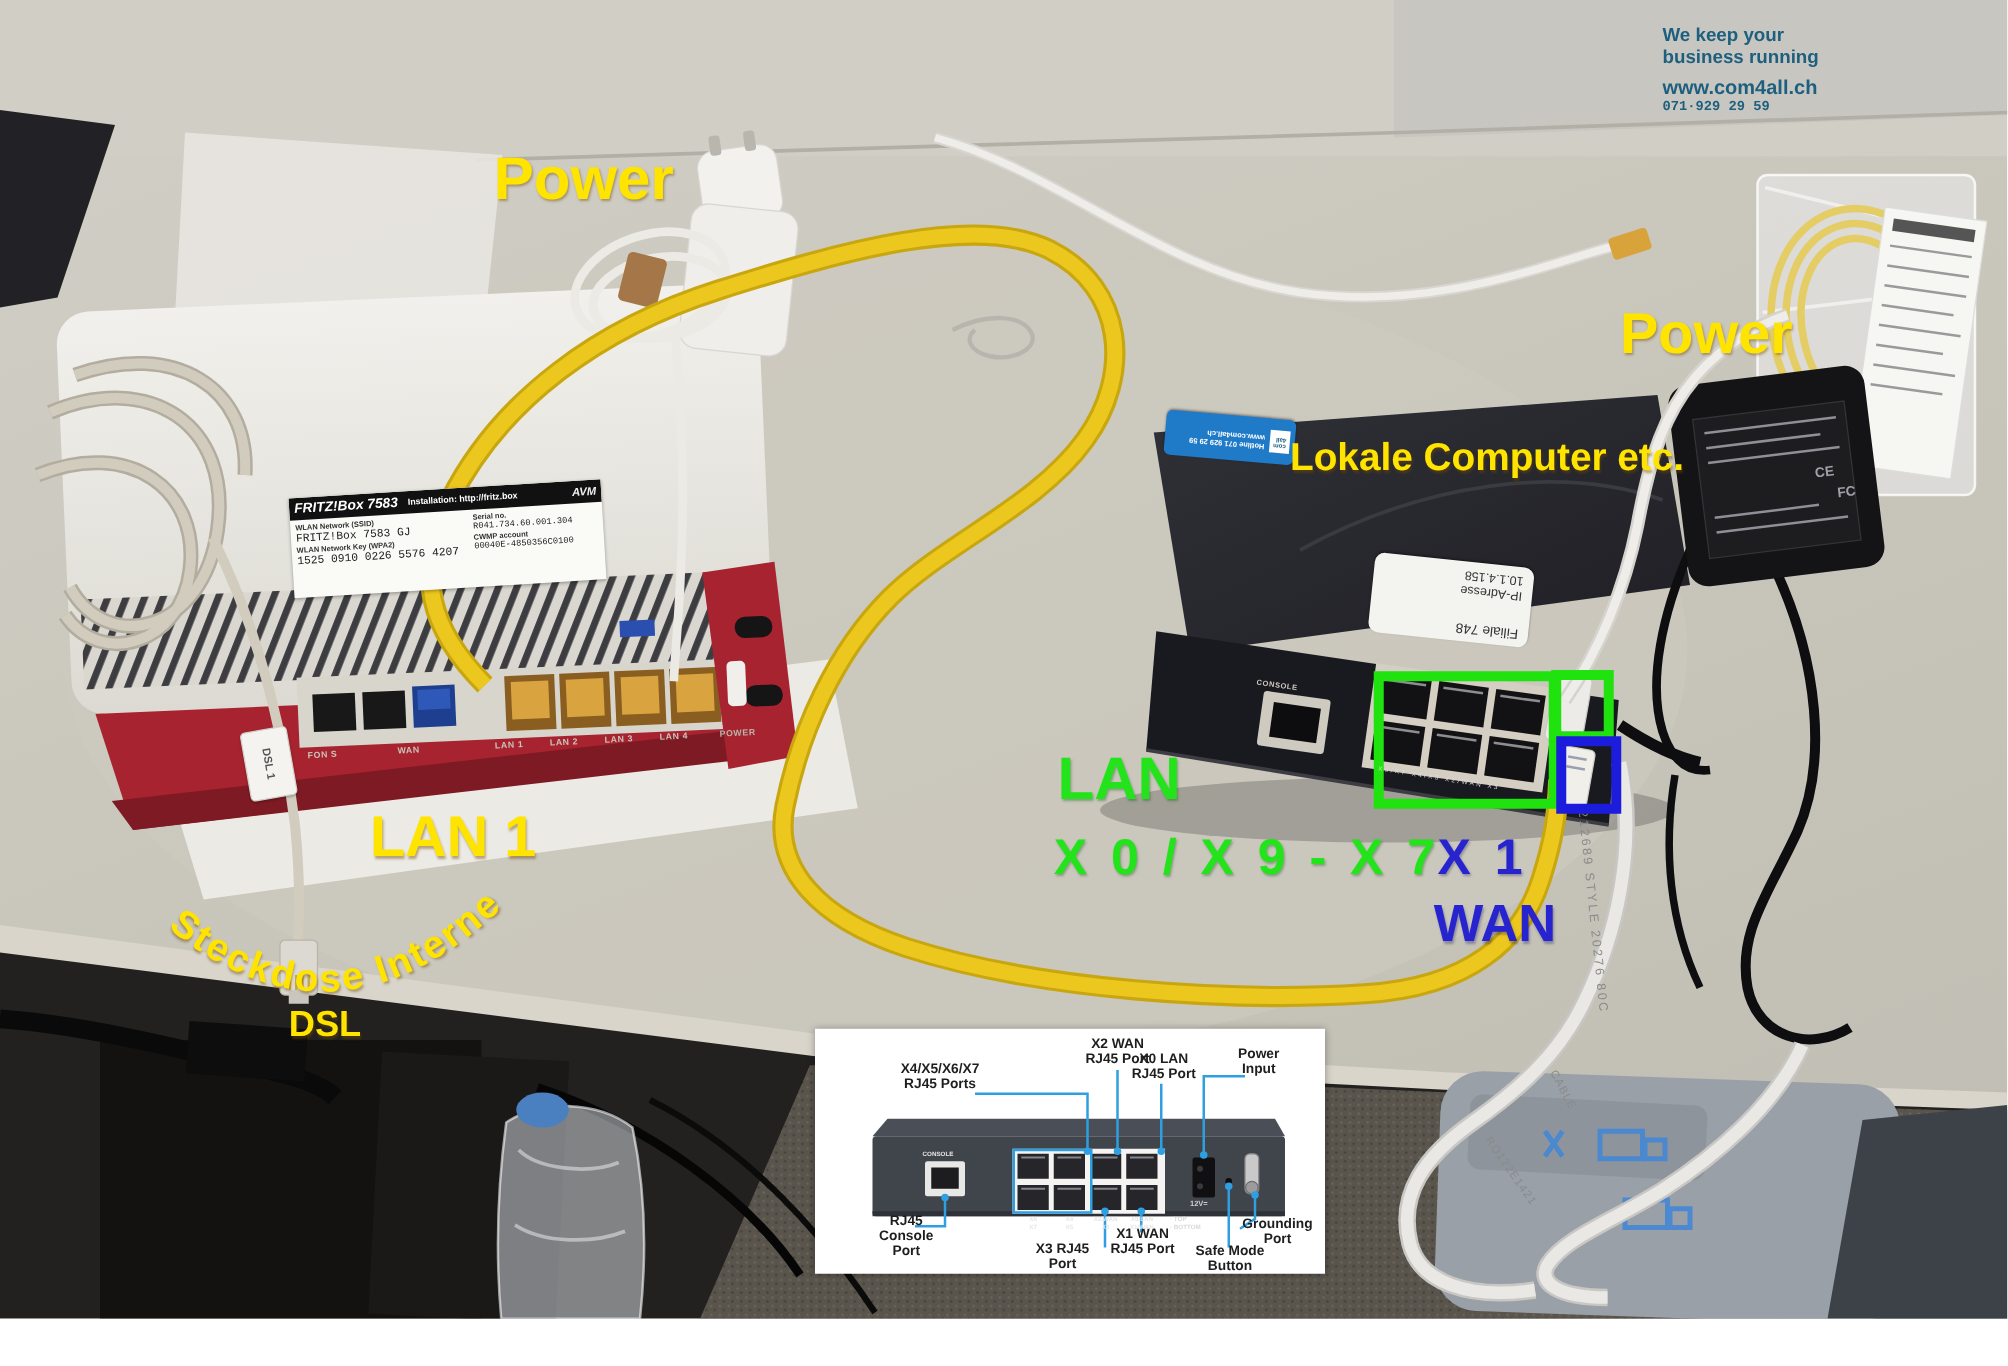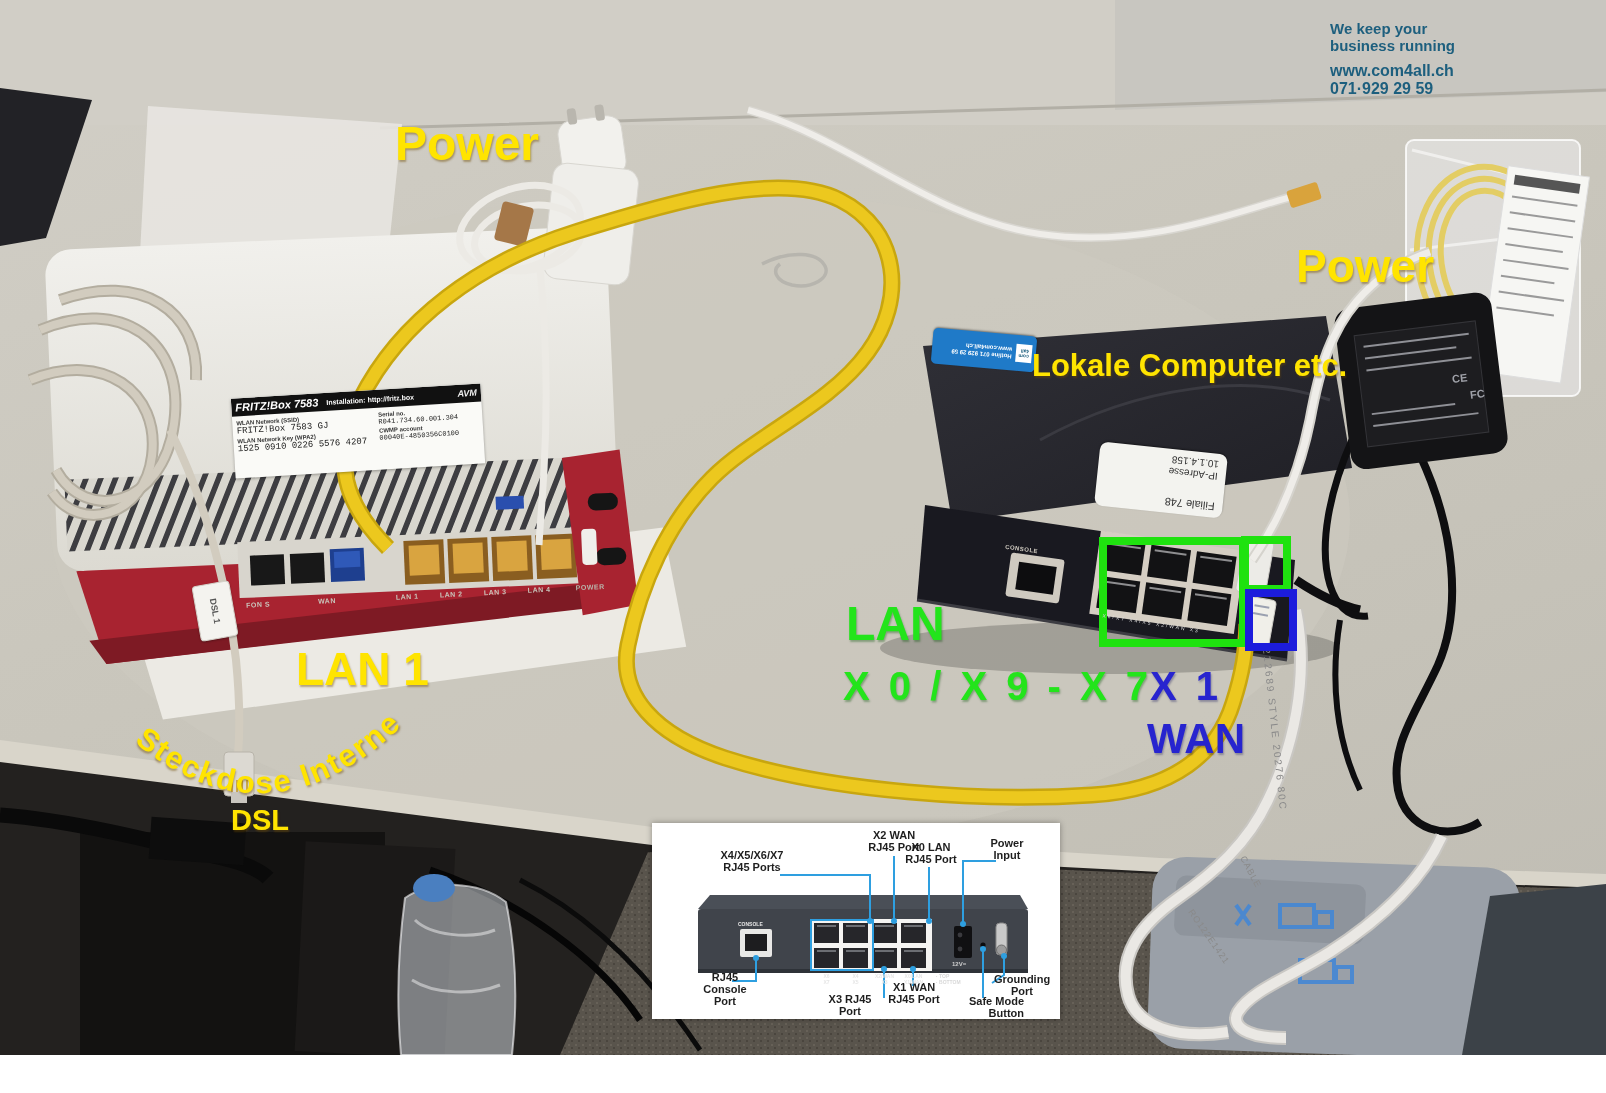--- a/index.html
+++ b/index.html
@@ -15,21 +15,21 @@
   .ann.yellow{color:#ffe400;text-shadow:1px 2px 2px rgba(110,75,0,.45);}
   .ann.green{color:#23e41b;text-shadow:1px 2px 2px rgba(0,80,0,.35);}
   .ann.blue{color:#2724cf;text-shadow:1px 2px 2px rgba(0,0,80,.3);}
 
   
   .brand{position:absolute;left:1330px;top:20px;width:268px;height:92px;display:flex;gap:12px;}
   .brand .logo{width:82px;height:92px;position:relative;flex:none;}
   .brand .btxt{color:#1d5f7e;font-weight:bold;}
   .brand .tagline{font-size:15px;line-height:1.15;white-space:pre-line;}
   .brand .site{font-size:16px;margin-top:7px;}
-  .brand .phone{font-size:16px;}
+  .brand .phone{font-size:11px;font-family:Liberation Mono, monospace;}
 
   
   .fblabel{position:absolute;left:233px;top:391px;width:250px;height:80px;background:#fafaf7;
            transform:rotate(-3.5deg);box-shadow:0 1px 3px rgba(0,0,0,.35);overflow:hidden;}
   .fblabel .bar{background:#111;color:#fff;display:flex;align-items:center;gap:8px;
                 padding:2px 4px;height:14px;}
   .fblabel .bar .m{font-weight:bold;font-style:italic;font-size:11px;}
   .fblabel .bar .i{font-size:7px;font-weight:bold;}
   .fblabel .bar .avm{margin-left:auto;font-size:9px;font-weight:bold;font-style:italic;color:#eee;}
   .fblabel .grid{display:flex;font-size:6px;color:#222;padding:2px 4px;gap:10px;}
@@ -489,21 +489,21 @@
 RJ45 Port</div>
     <div class="lbl" style="left:322px;top:14px;width:66px;">Power
 Input</div>
     <div class="lbl" style="left:40px;top:148px;width:66px;">RJ45
 Console
 Port</div>
     <div class="lbl" style="left:158px;top:170px;width:80px;">X3 RJ45
 Port</div>
     <div class="lbl" style="left:218px;top:158px;width:88px;">X1 WAN
 RJ45 Port</div>
-    <div class="lbl" style="left:292px;top:172px;width:80px;text-align:right;">Safe Mode
+    <div class="lbl" style="left:292px;top:172px;width:80px;">Safe Mode
 Button</div>
     <div class="lbl" style="left:332px;top:150px;width:76px;">Grounding
 Port</div>
     <div class="tiny" style="left:86px;top:98px;font-size:5px;">CONSOLE</div>
     <div class="tiny" style="left:300px;top:138px;font-size:6px;color:#cfcfcf;">12V=</div>
     <div class="tiny" style="left:284px;top:150px;font-size:5px;color:#d8d8d8;">· TOP
 · BOTTOM</div>
     <div class="tiny" style="left:166px;top:150px;font-size:5px;text-align:center;width:17px;">X6
 X7</div>
     <div class="tiny" style="left:195px;top:150px;font-size:5px;text-align:center;width:17px;">X4

